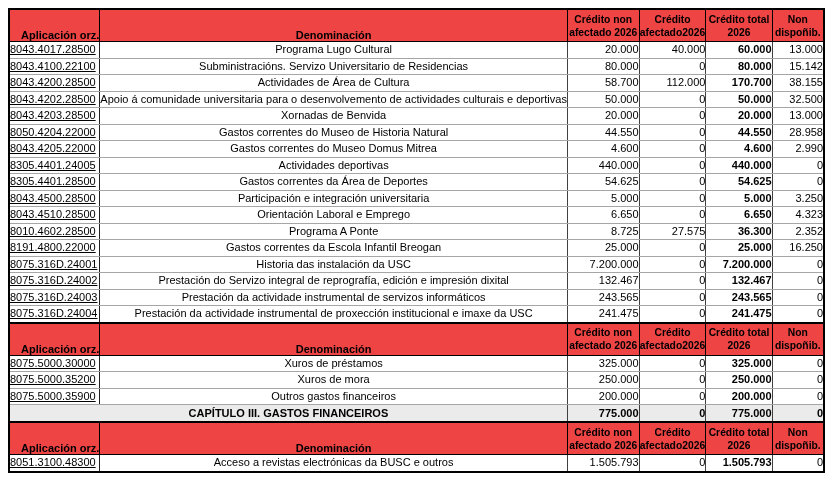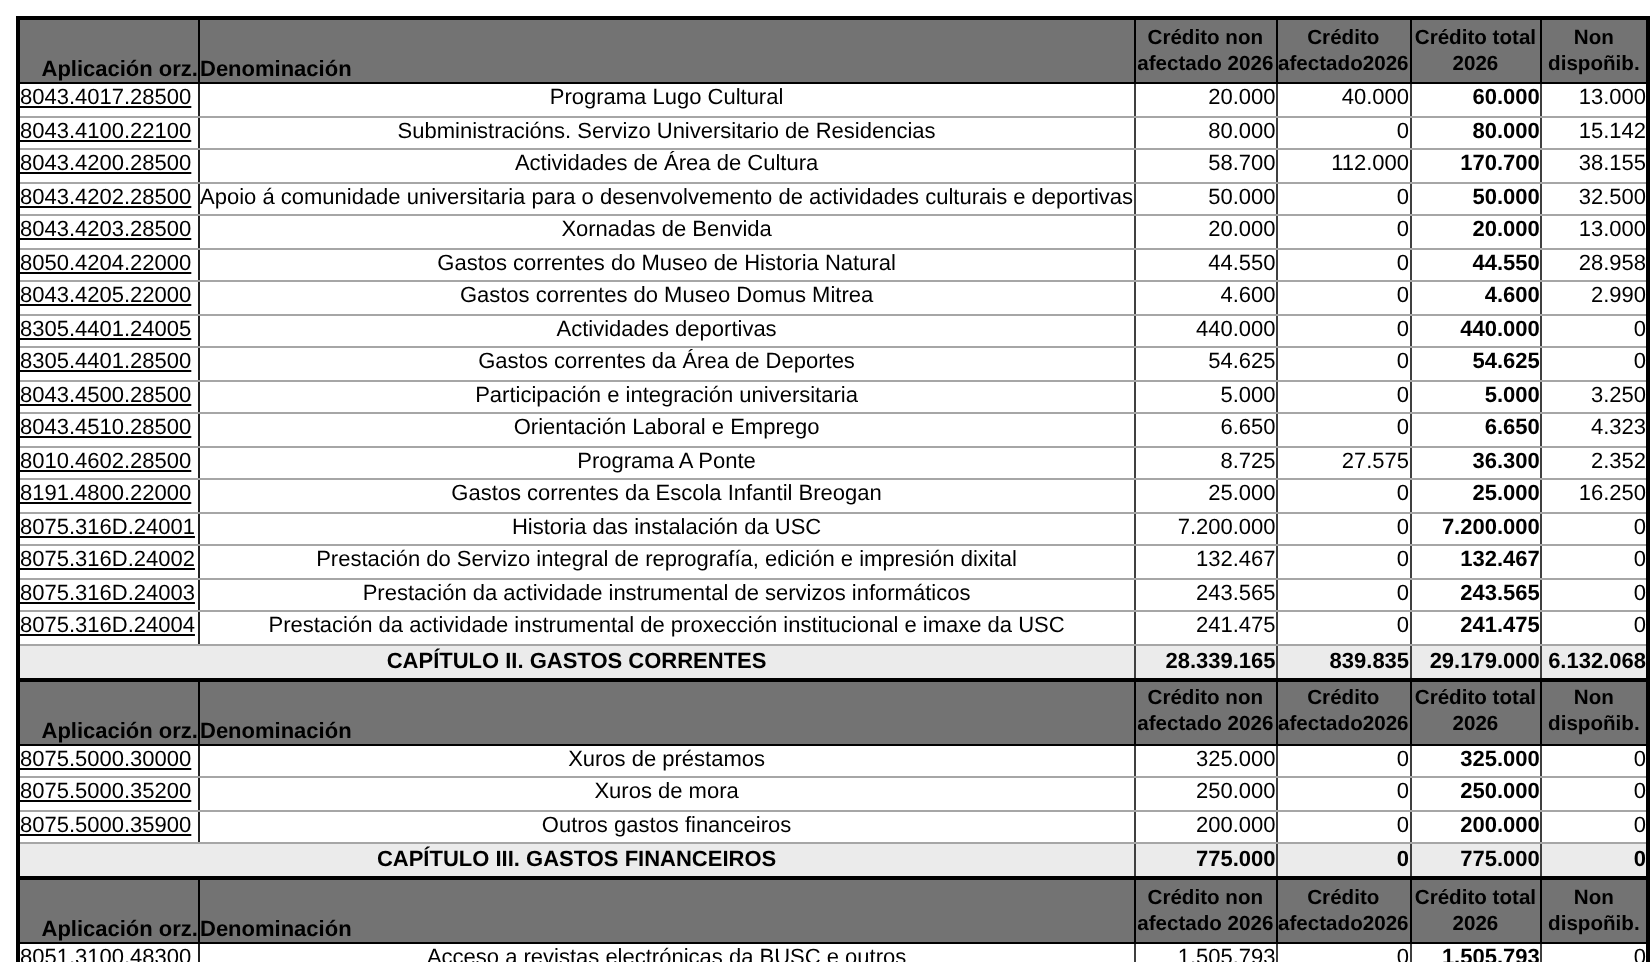--- a/index.html
+++ b/index.html
@@ -19,37 +19,37 @@
   table.budget {
     border-collapse: collapse;
     table-layout: fixed;
     border: 2px solid #000;
     font-family: "Liberation Sans", sans-serif;
     font-size: 11px;
     color: #000;
   }
   
   tr.header-row th {
-    background: #737373;
+    background: #ef4444;
     border: 1px solid #000;
     border-top: 2px solid #000;
     font-weight: bold;
     height: 31px;
     padding: 0;
   }
   th.h-apl {
     text-align: right;
     vertical-align: bottom;
     padding: 0 3px 2px 3px;
     font-size: 11px;
     white-space: nowrap;
     overflow: hidden;
   }
   th.h-den {
-    text-align: left;
+    text-align: center;
     vertical-align: bottom;
     padding: 0 3px 2px 3px;
     font-size: 11px;
   }
   th.h-credit {
     text-align: center;
     vertical-align: middle;
     font-size: 10.3px;
     line-height: 13px;
     white-space: nowrap;
@@ -267,27 +267,20 @@
           <td class="c-num">0</td>
         </tr>
         <tr class="data-row">
           <td class="c-code">8075.316D.24004</td>
           <td class="c-den">Prestación da actividade instrumental de proxección institucional e imaxe da USC</td>
           <td class="c-num">241.475</td>
           <td class="c-num">0</td>
           <td class="c-num c-bold">241.475</td>
           <td class="c-num">0</td>
         </tr>
-        <tr class="total-row">
-          <td class="t-label" colspan="2">CAPÍTULO II. GASTOS CORRENTES</td>
-          <td class="c-num">28.339.165</td>
-          <td class="c-num">839.835</td>
-          <td class="c-num">29.179.000</td>
-          <td class="c-num">6.132.068</td>
-        </tr>
         <tr class="header-row">
           <th class="h-apl">Aplicación orz.</th>
           <th class="h-den">Denominación</th>
           <th class="h-credit">
             <div>Crédito non</div>
             <div>afectado 2026</div>
           </th>
           <th class="h-credit">
             <div>Crédito</div>
             <div>afectado2026</div>

